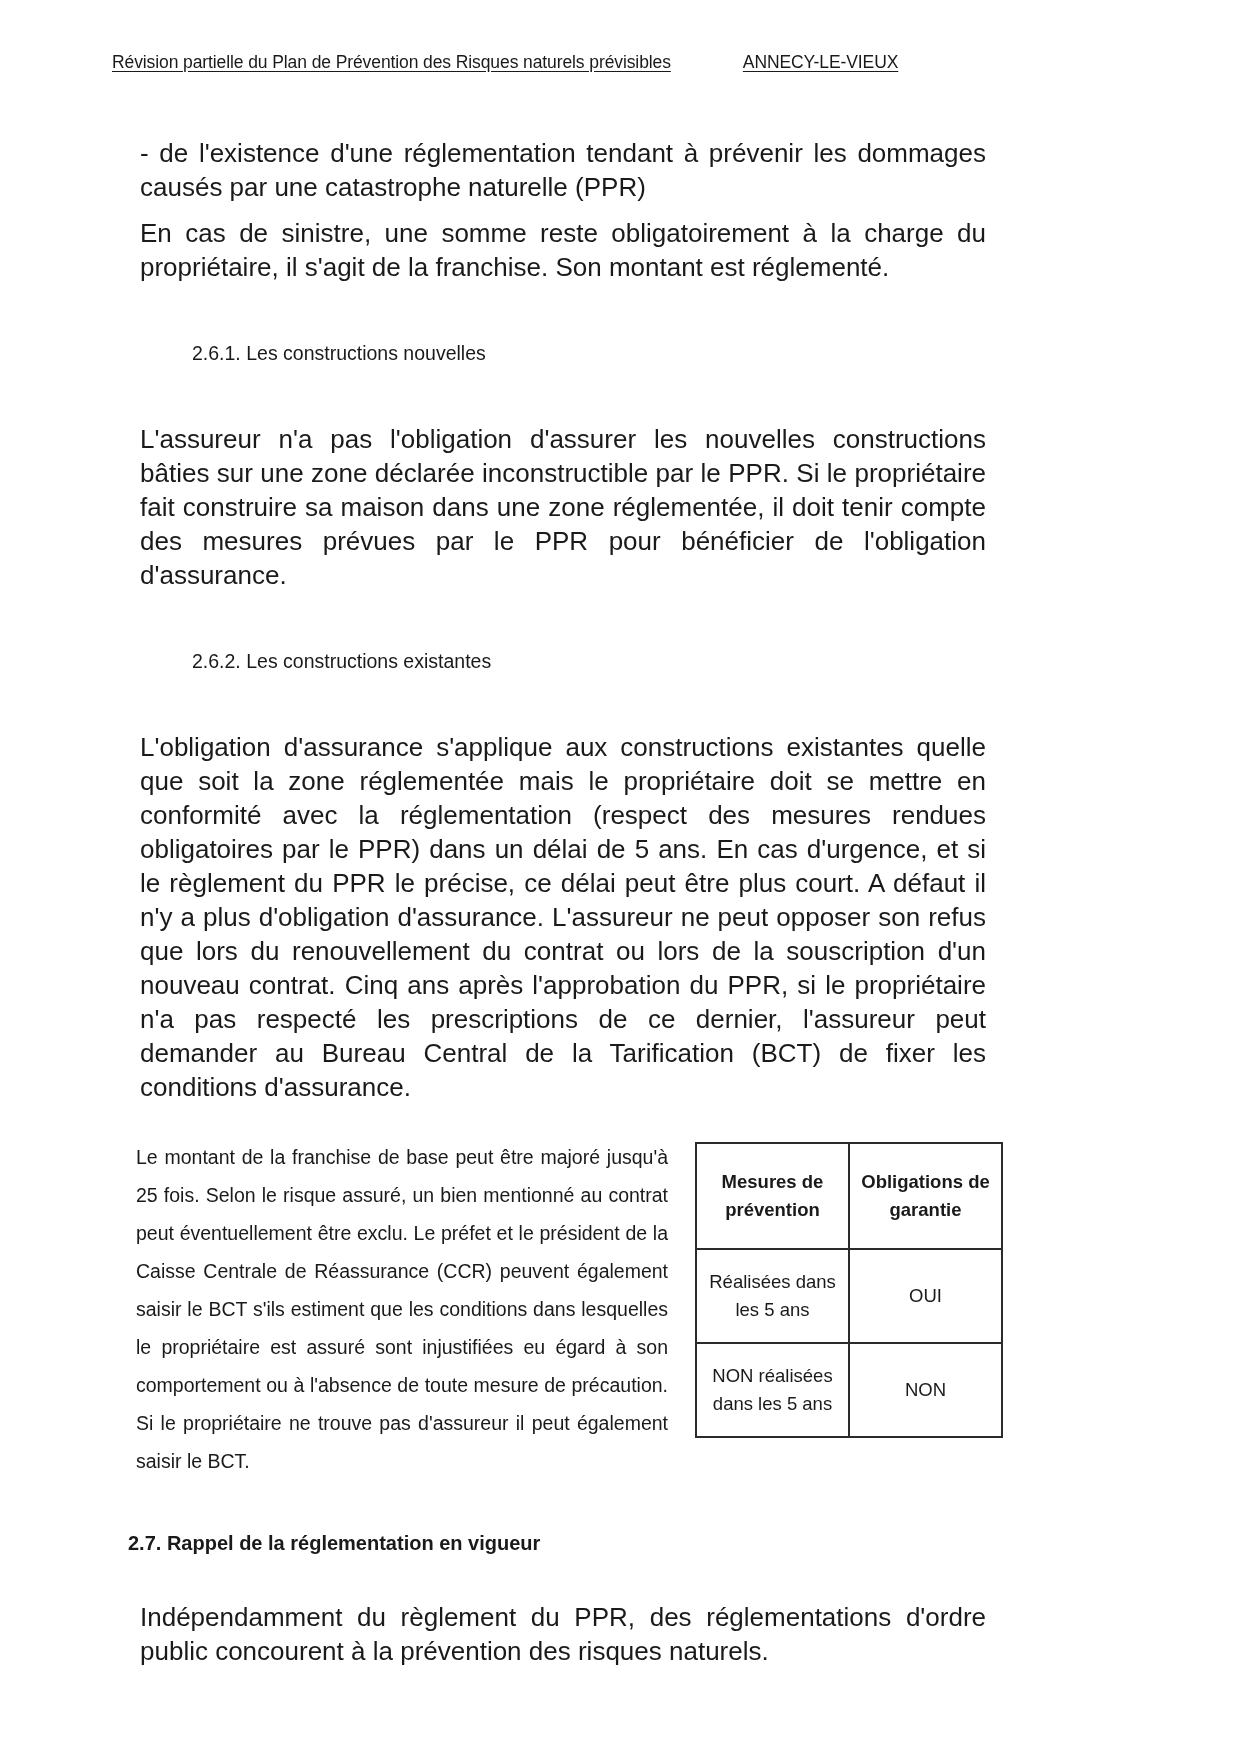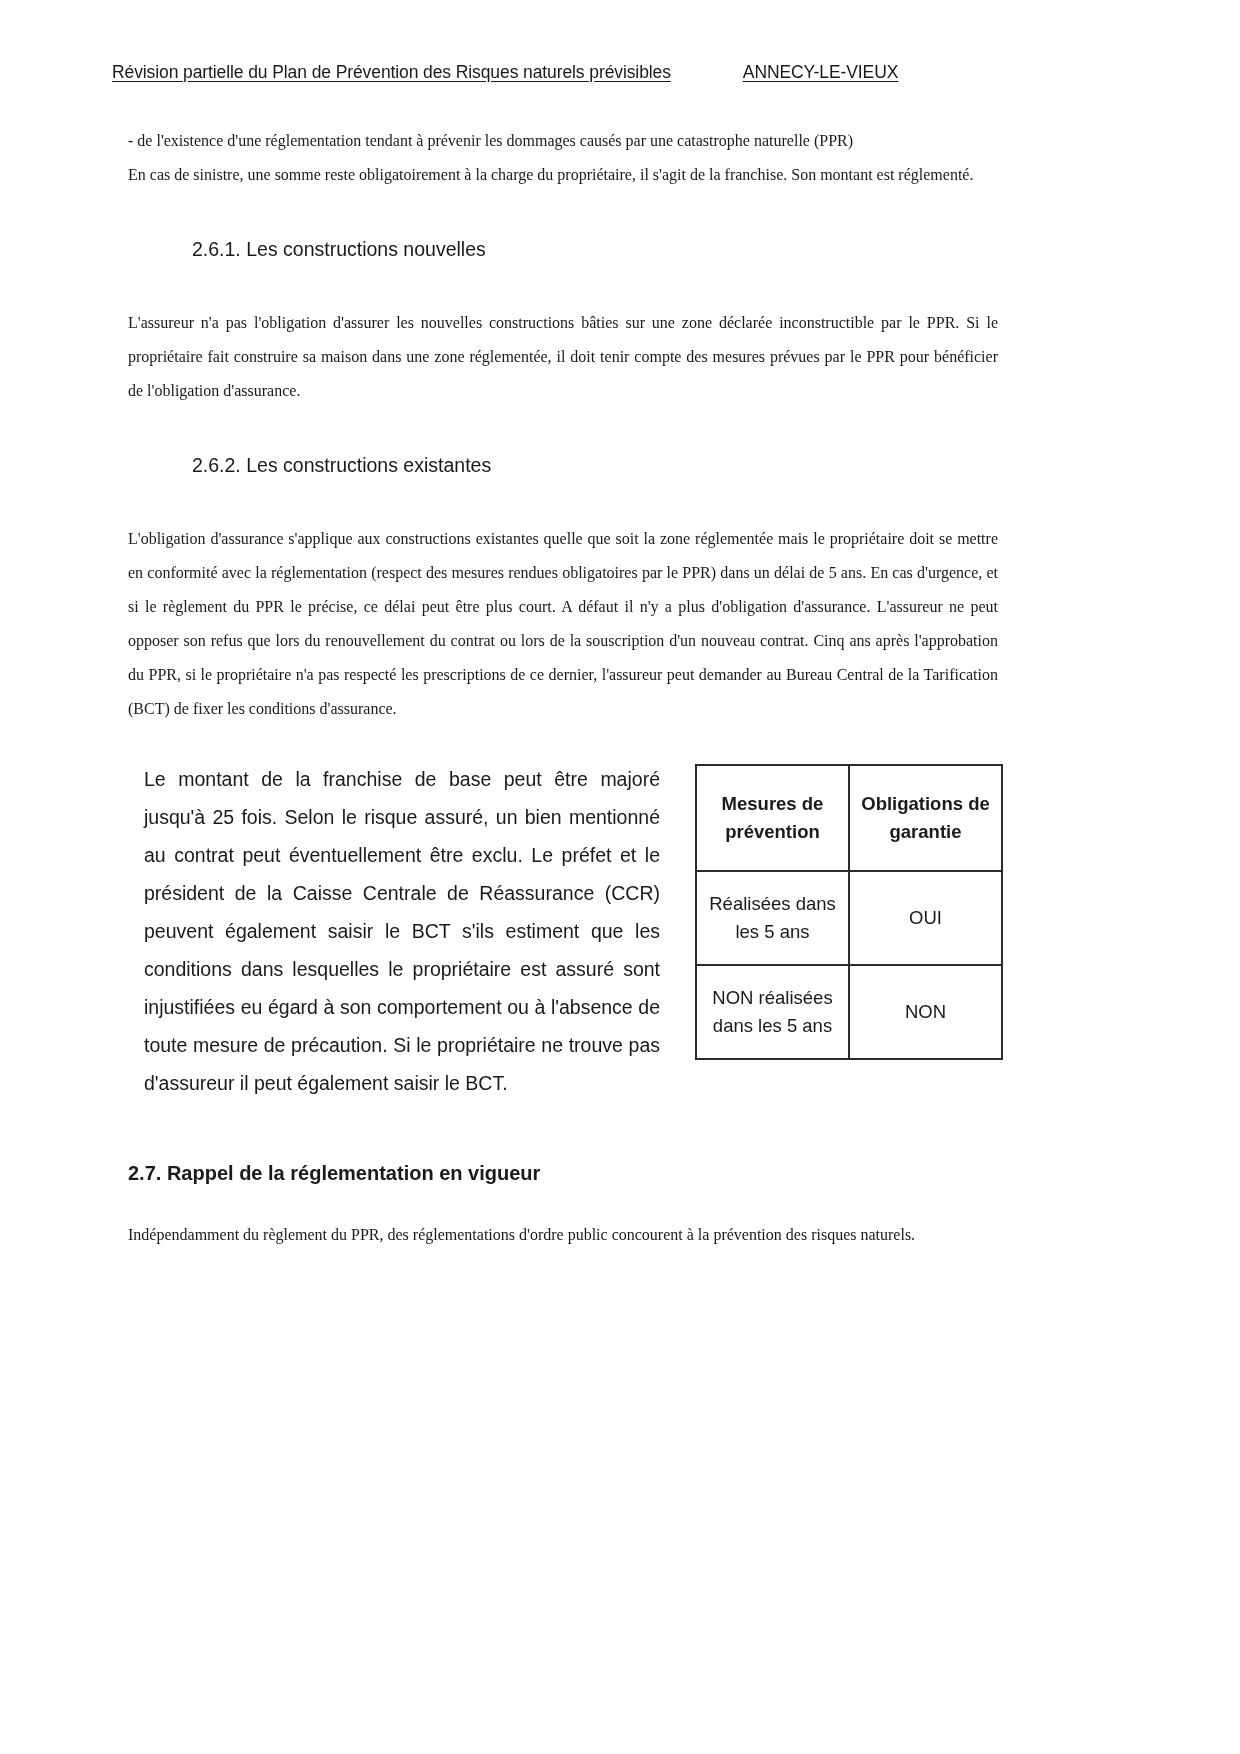--- a/index.html
+++ b/index.html
@@ -18,21 +18,21 @@
     position: relative;
     width: 1240px;
     height: 1754px;
     box-sizing: border-box;
   }
 
   
   .header {
     position: absolute;
     left: 112px;
-    top: 62px;
+    top: 52px;
     width: 1016px;
     display: flex;
     align-items: baseline;
     font-size: 17.5px;
     letter-spacing: -0.1px;
   }
   .header-left {
     white-space: nowrap;
     text-decoration: underline;
     text-underline-offset: 3px;
@@ -47,26 +47,25 @@
   }
 
   
   .content {
     position: absolute;
     left: 128px;
     top: 124px;
     width: 870px;
   }
   p.body {
-    margin: 0;
-    font-size: 16px;
+    margin: 12px;
+    font-size: 26px;
     line-height: 34px;
     text-align: justify;
     text-justify: inter-word;
-    font-family: Liberation Serif, serif;
   }
   .gap-md { height: 30px; }
   .gap-lg { height: 40px; }
 
   h3.subhead {
     margin: 12px;
     padding-left: 52px;
     font-size: 19.5px;
     font-weight: 400;
     line-height: 30px;
@@ -84,21 +83,21 @@
     margin-top: 34px;
     min-height: 258px;
   }
   .split-text {
     width: 548px;
     font-size: 19.5px;
     line-height: 38px;
     text-align: justify;
     text-justify: inter-word;
   }
-  .split-text p { margin: 16px; }
+  .split-text p { margin: 8px; }
 
   .table-wrap {
     position: absolute;
     right: -5px;
     top: 4px;
     width: 308px;
   }
   table.mini {
     border-collapse: collapse;
     width: 100%;

